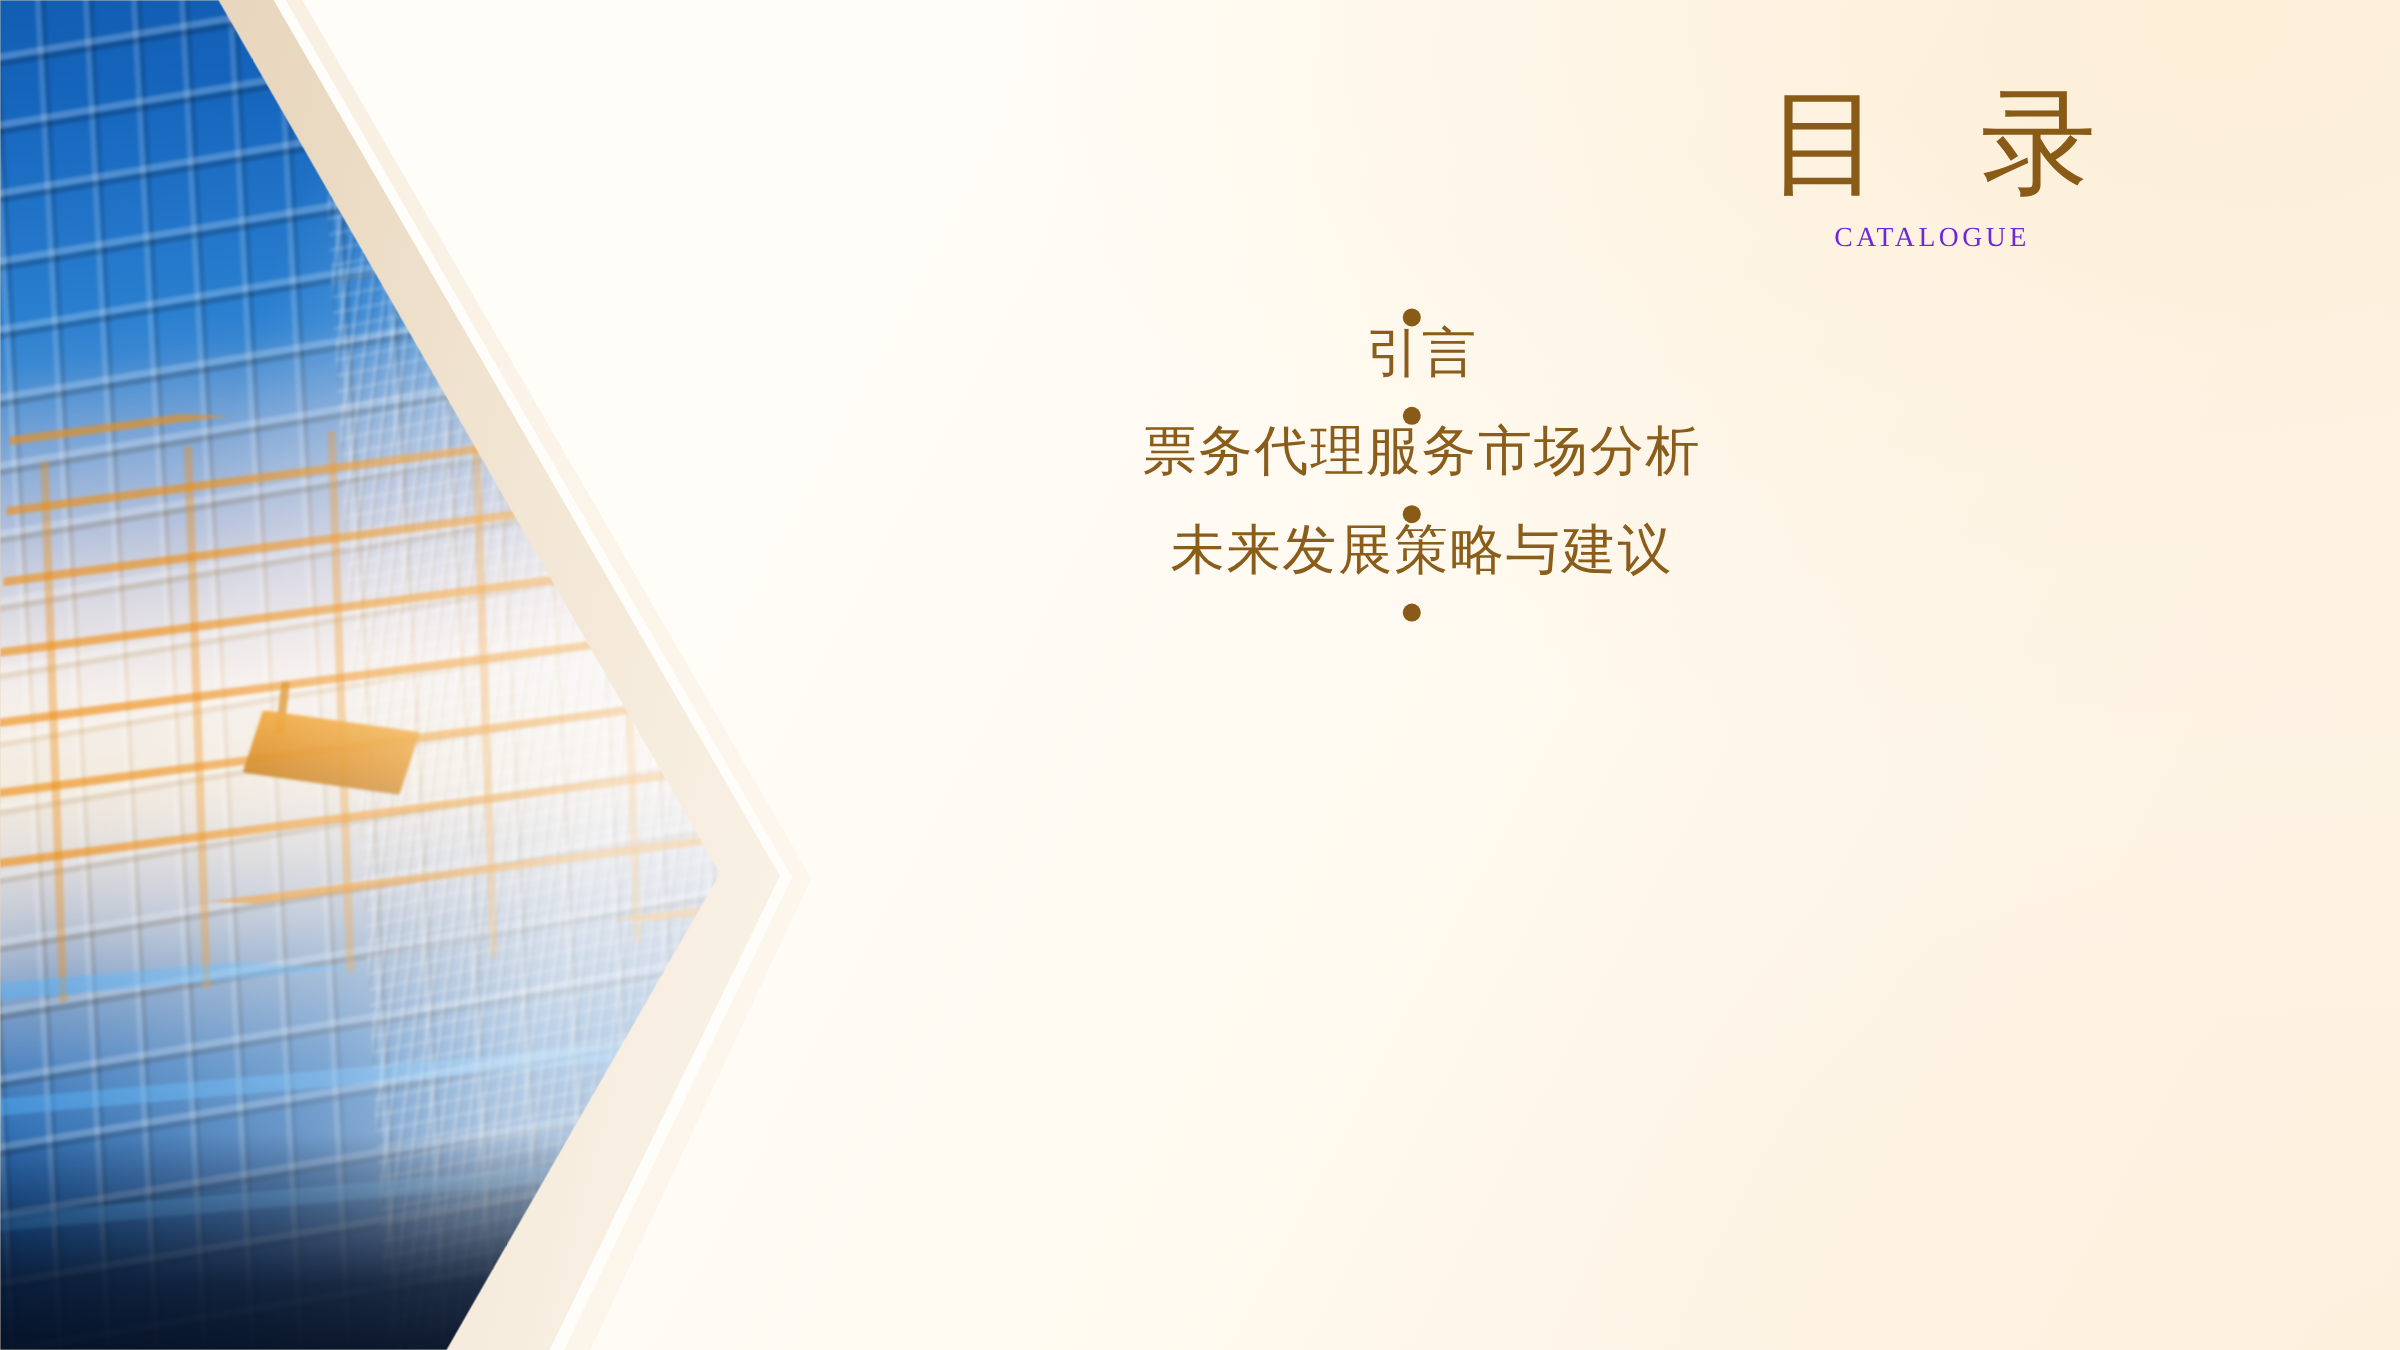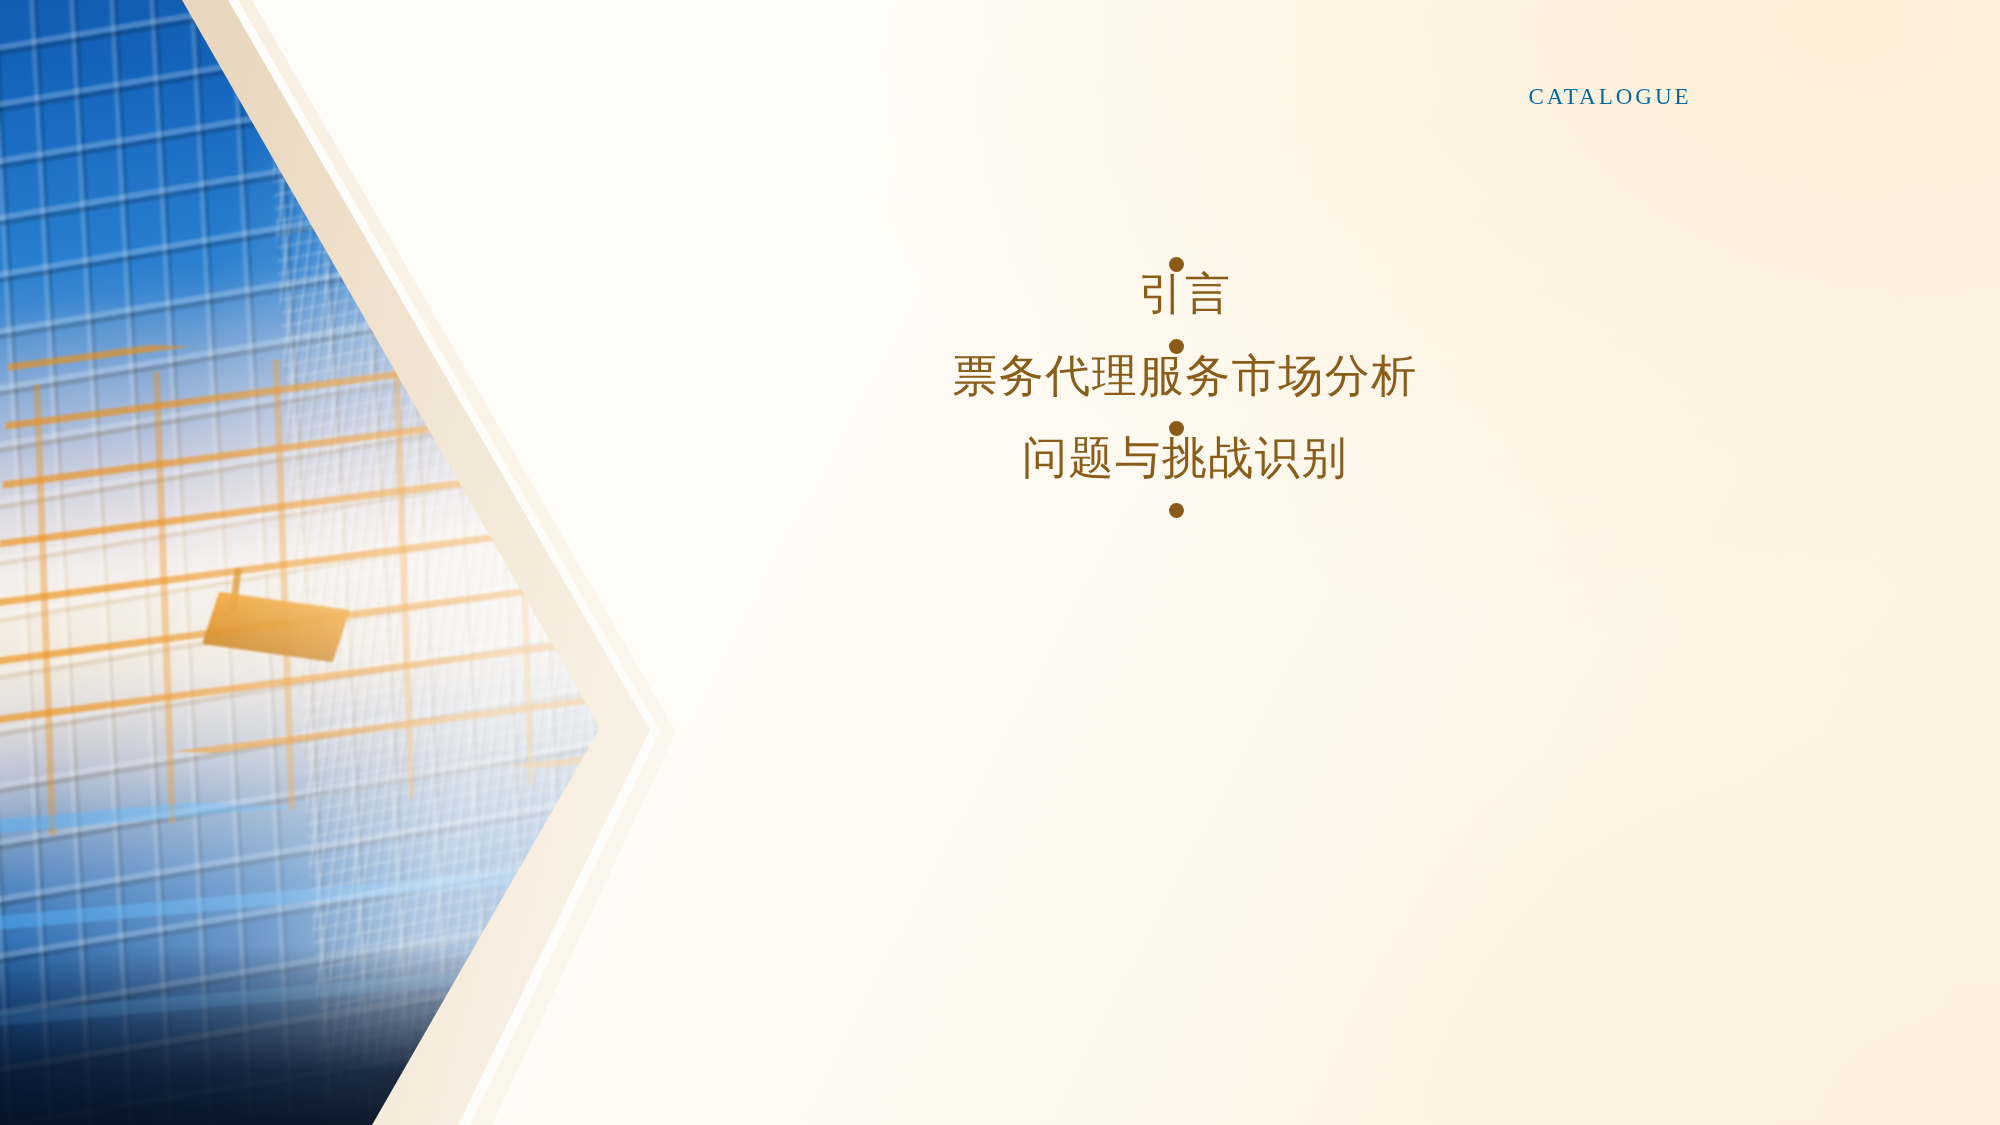--- a/index.html
+++ b/index.html
@@ -269,21 +269,21 @@
     line-height: 1.05;
     color: #8a5a17;
     letter-spacing: 0.30em;
     text-indent: 0.30em;
     font-weight: 400;
     white-space: pre;
   }
   .title-en {
     margin-top: 14px;
     font-size: 23px;
-    color: #0369a1;
+    color: #6d28d9;
     letter-spacing: 0.13em;
     font-weight: 400;
   }
 
   .toc {
     position: absolute;
     left: 735px;
     top: 257px;
     width: 900px;
   }
@@ -333,39 +333,40 @@
     <div class="sun-grid-v"></div>
     <div class="crane-arm"></div>
     <div class="crane"></div>
     <div class="glints"></div>
     <div class="haze"></div>
     <div class="dark-foot"></div>
     <div class="photo-blur"></div>
   </div>
 
   <div class="title-block">
+    <div class="title-cn">目 录</div>
     <div class="title-en">CATALOGUE</div>
   </div>
 
   <div class="toc">
 
     <div class="toc-item">
       <span class="toc-bullet"></span>
       <span class="toc-label">引言</span>
     </div>
 
 
     <div class="toc-item">
       <span class="toc-bullet"></span>
       <span class="toc-label">票务代理服务市场分析</span>
     </div>
 
     <div class="toc-item">
       <span class="toc-bullet"></span>
-      <span class="toc-label">问题与挑战识别</span>
+      <span class="toc-label">未来发展策略与建议</span>
     </div>
 
     <div class="toc-item">
       <span class="toc-bullet"></span>
     </div>
 
 
   </div>
 
 </div>

